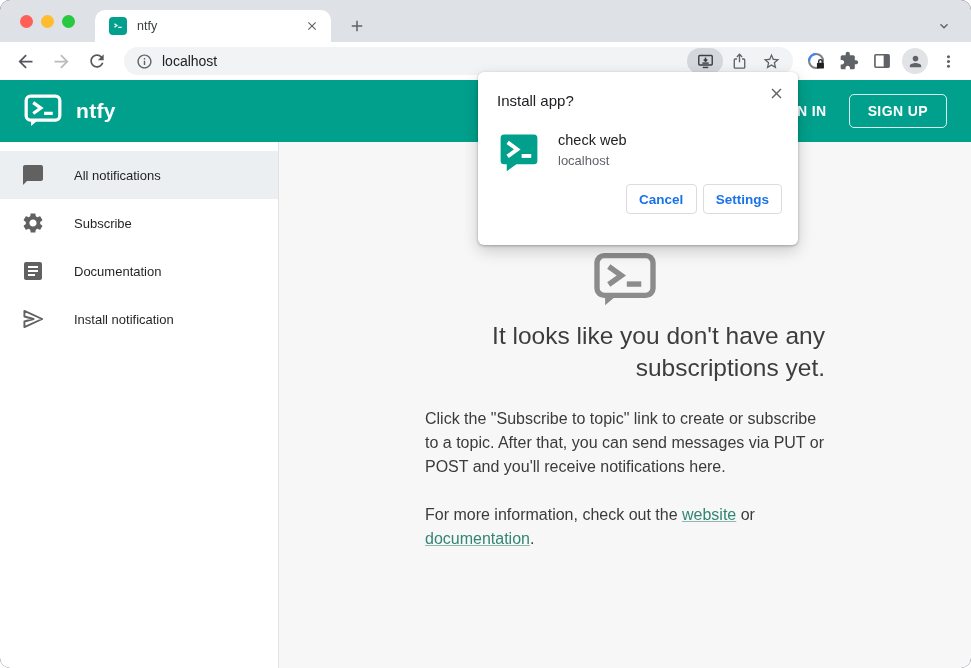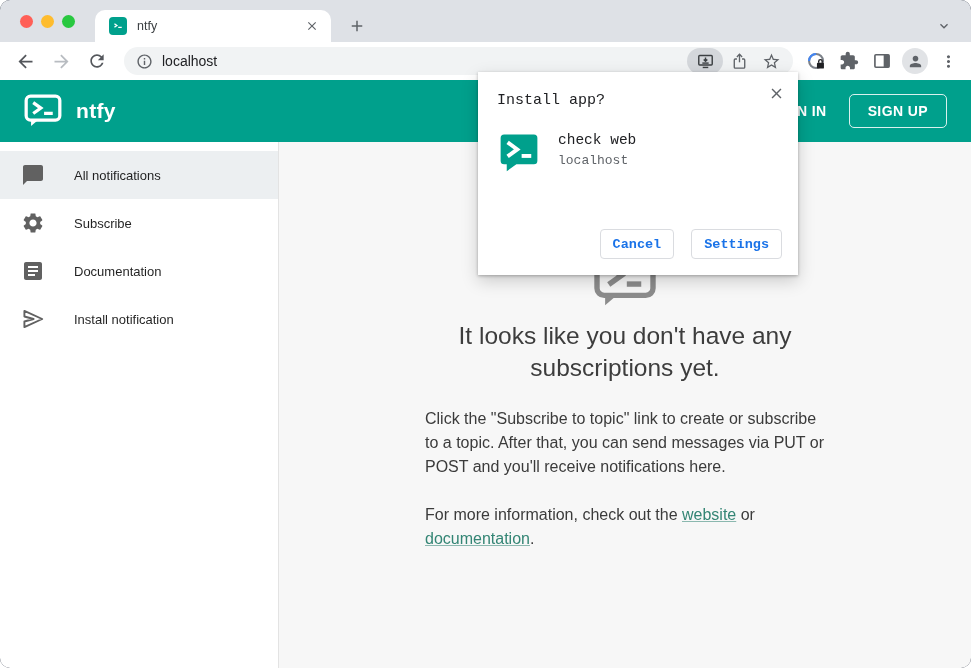--- a/index.html
+++ b/index.html
@@ -46,33 +46,33 @@
   .sidebar { width:279px; background:#fff; border-right:1px solid #e3e3e3; padding-top:9px; flex:none; }
   .side-item { height:48px; display:flex; align-items:center; padding-left:21px; cursor:pointer; }
   .side-item.selected { background:#eceff1; }
   .sicon { width:24px; height:24px; color:#616161; flex:none; display:flex; align-items:center; justify-content:center; }
   .slabel { margin-left:29px; font-size:13px; color:rgba(0,0,0,0.87); }
 
   .content { flex:1; background:#f7f7f7; overflow:hidden; }
   .empty { width:400px; margin:0 auto; padding-top:110px; }
   .empty-logo { display:flex; justify-content:center; color:#8c8c8c; }
   .empty-logo svg { width:64px; height:56px; }
-  .empty-heading { margin-top:12px; font-size:24.5px; font-weight:400; color:#3d3d3d; text-align:center; line-height:1.32; }
+  .empty-heading { margin-top:12px; font-size:24.5px; font-weight:400; color:#3d3d3d; text-align:right; line-height:1.32; }
   .body-text { margin-top:22px; font-size:16px; line-height:24px; color:#3b3b3b; text-align:left; }
   .body-text + .body-text { margin-top:24px; }
   .green-link { color:#338574; text-decoration:underline; text-decoration-color:rgba(51,133,116,0.55); cursor:pointer; }
 
   
-  .install-dialog { position:absolute; left:478px; top:72px; width:320px; height:203px; background:#fff; border-radius:0; box-shadow:0 1px 3px rgba(0,0,0,0.28), 0 6px 16px rgba(0,0,0,0.18); z-index:20;font-family:Liberation Mono, monospace; }
+  .install-dialog { position:absolute; left:478px; top:72px; width:320px; height:173px; background:#fff; border-radius:6px; box-shadow:0 1px 3px rgba(0,0,0,0.28), 0 6px 16px rgba(0,0,0,0.18); z-index:20; }
   .dlg-title { position:absolute; left:19px; top:20px; font-size:15px; color:#202124; }
   .dlg-close { position:absolute; right:13px; top:12px; width:18px; height:18px; color:#5f6368; }
   .dlg-appicon { position:absolute; left:20px; top:59px; width:42px; height:42px; }
   .dlg-appname { position:absolute; left:80px; top:60px; font-size:14.5px; color:#202124; }
   .dlg-origin { position:absolute; left:80px; top:81px; font-size:13px; color:#5f6368; }
-  .dlg-buttons { position:absolute; right:16px; bottom:16px; display:flex; gap:17px; }
+  .dlg-buttons { position:absolute; right:16px; bottom:31px; display:flex; gap:6px; }
   .dlg-btn { min-width:71px; height:30px; background:#fff; border:1px solid #dadce0; border-radius:4px; color:#1a73e8; font-size:13.5px; font-weight:bold; cursor:pointer; font-family:inherit; padding:0 12px; }
 </style>
 </head>
 <body>
 
 <div class="window">
 
   <div class="titlebar">
     <div class="traffic">
       <span class="tl-red"></span>

